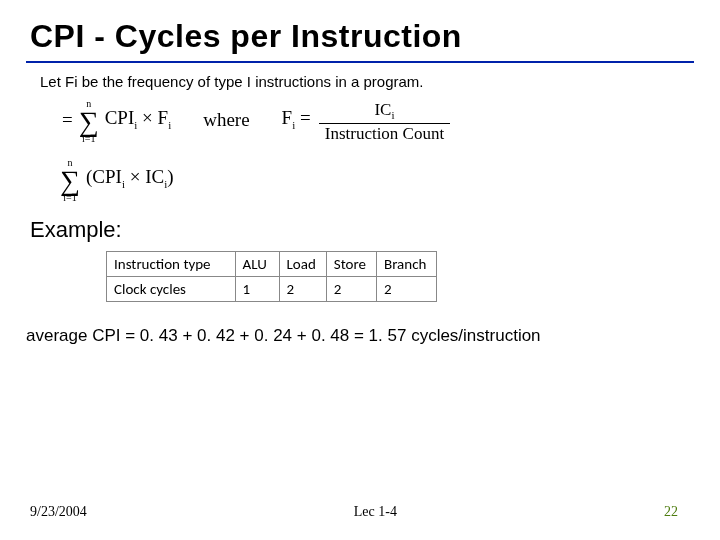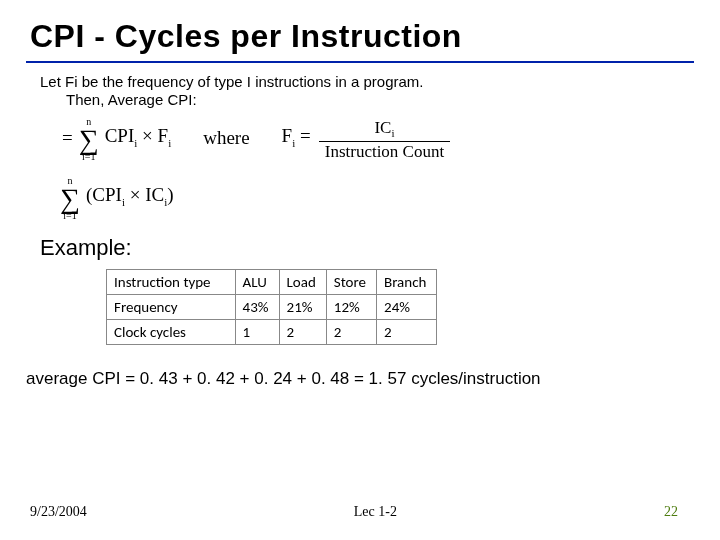--- a/index.html
+++ b/index.html
@@ -43,21 +43,21 @@
   .frac .num { display: block; border-bottom: 1.2px solid #000; padding: 0 6px 1px 6px; font-size: 17px; }
   .frac .den { display: block; padding: 1px 6px 0 6px; font-size: 17px; }
   .sigma-box { display: inline-flex; flex-direction: column; align-items: center; margin: 0 2px; line-height: 1; }
   .sigma-box .lim { font-size: 10px; }
   .sigma-box .sigma { font-size: 28px; line-height: 0.9; }
   .sub { font-size: 11px; vertical-align: sub; }
   .gap-where { margin: 8px 24px; }
   .example-word {
     font-family: 'Comic Sans MS', 'Trebuchet MS', cursive, sans-serif;
     font-size: 22px;
-    margin: 14px 0 8px 10px;
+    margin: 14px 0 8px 0;
   }
   .table-wrap { margin: 0 0 0 76px; }
   table {
     border-collapse: collapse;
     font-family: 'Calibri', Arial, sans-serif;
     font-size: 15px;
   }
   table td {
     border: 1px solid #888;
     padding: 3px 10px 3px 7px;
@@ -83,21 +83,20 @@
   .footer .pg { color: #4d7c0f; margin-right: 12px; }
 </style>
 </head>
 <body>
 
 <h1 class="title">CPI - Cycles per Instruction</h1>
 <hr class="rule">
 
 <div class="intro">
   <div>Let Fi be the frequency of type I instructions in a program.</div>
-  <div class="indent-line">Then, Average CPI:</div>
 </div>
 
 <div class="formulas">
 
 
   <div class="frow">
     <span class="txt bump">=</span>
     <span class="sigma-box">
       <span class="lim">n</span>
       <span class="sigma">∑</span>
@@ -135,36 +134,29 @@
   <table>
     <tbody>
         <tr>
       <td class="rlab">Instruction type</td>
       <td>ALU</td>
       <td>Load</td>
       <td>Store</td>
       <td>Branch</td>
     </tr>
     <tr>
-      <td class="rlab">Frequency</td>
-      <td>43%</td>
-      <td>21%</td>
-      <td>12%</td>
-      <td>24%</td>
-    </tr>
-    <tr>
       <td class="rlab">Clock cycles</td>
       <td>1</td>
       <td>2</td>
       <td>2</td>
       <td>2</td>
     </tr>
   </tbody>
     </table>
 </div>
 
 <div class="answer">average CPI = 0. 43 + 0. 42 + 0. 24 + 0. 48 =  1. 57 cycles/instruction</div>
 
 <div class="footer">
   <span>9/23/2004</span>
-  <span>Lec 1-2</span>
+  <span>Lec 1-4</span>
   <span class="pg">22</span>
 </div>
 
 </body></html>

